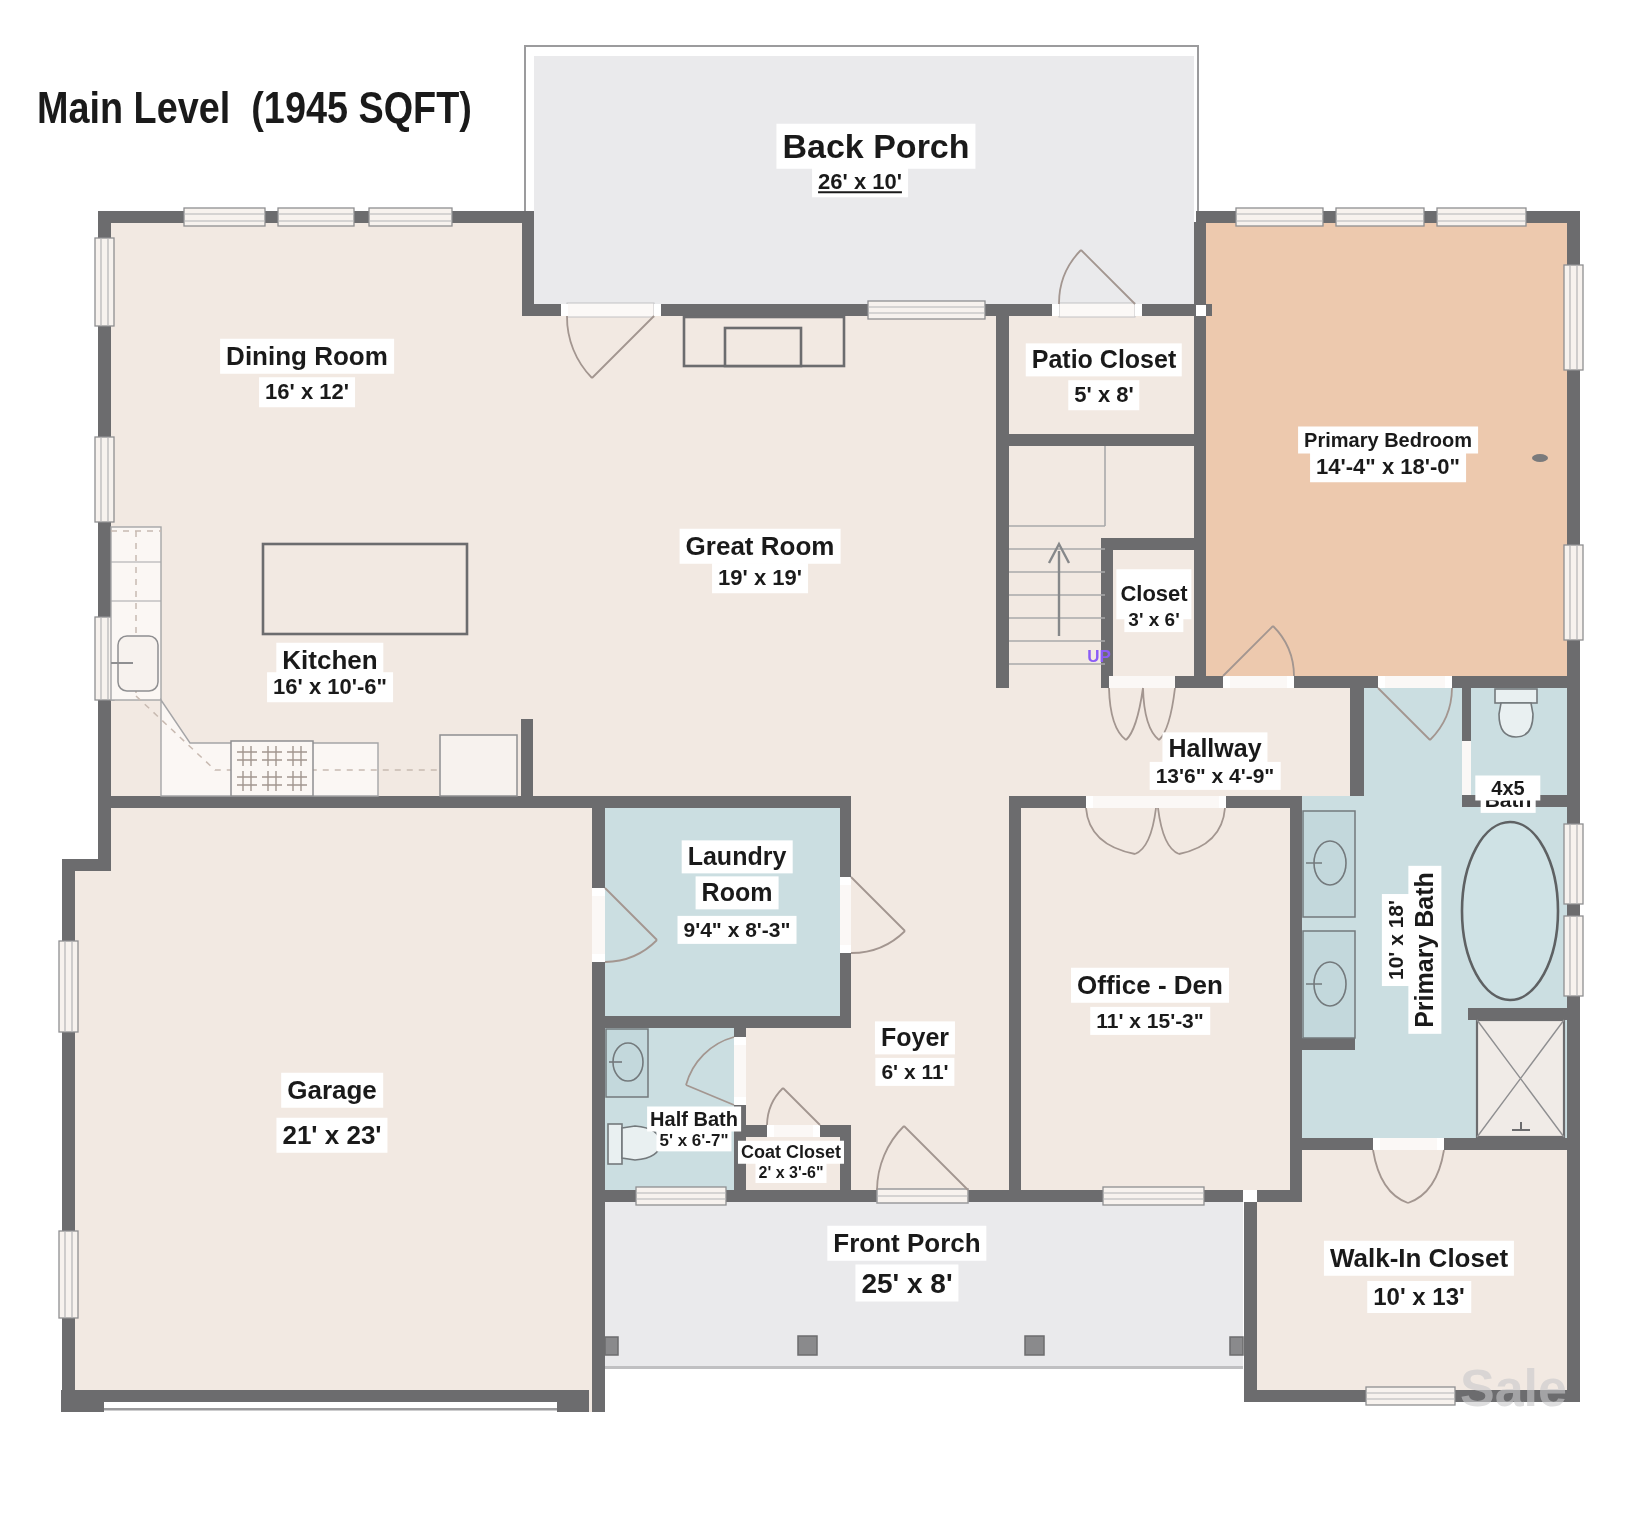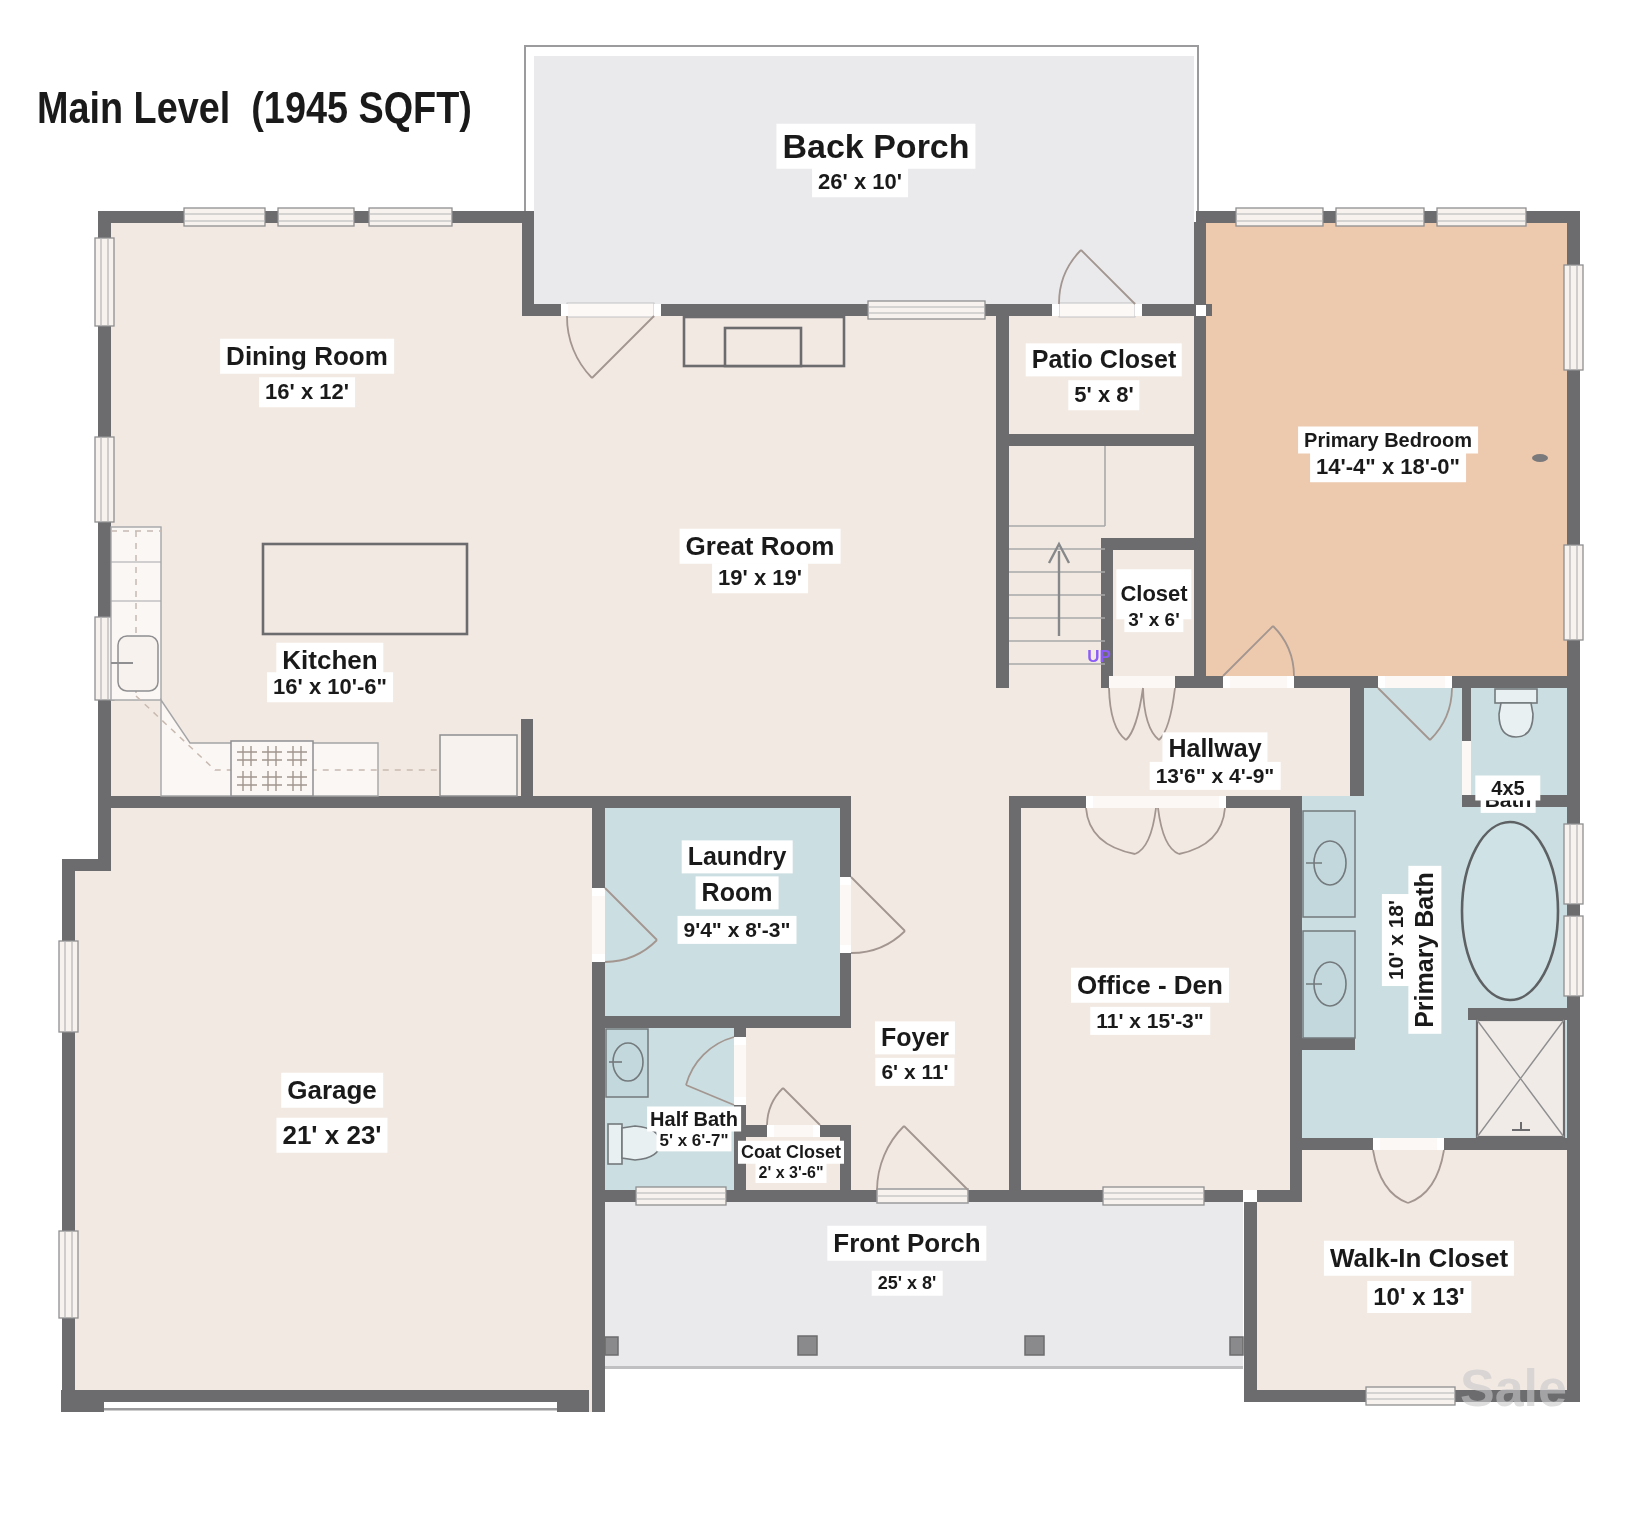--- a/index.html
+++ b/index.html
@@ -363,21 +363,21 @@
 
   <ellipse cx="1540" cy="458" rx="8" ry="4" fill="#7a7a7c"></ellipse>
 
   <text x="1460" y="1406" font-family="Liberation Sans, sans-serif" font-size="52" font-weight="bold" fill="#c9c9cb" opacity="0.6">Sale</text>
 </svg>
 
 <div style="position:absolute;left:37px;top:82px;font-size:45px;font-weight:bold;color:#1a1a1a;white-space:nowrap;transform:scaleX(0.84);transform-origin:left top;">Main Level&nbsp; (1945 SQFT)</div>
 
 <div class="lbl" style="left:860px;top:146px;font-size:34px;margin-left:16px;">Back Porch</div>
 
-<div class="lbl" style="left:860px;top:182px;font-size:22px;">26' x 10'</div>
+<div class="lbl" style="left:860px;top:182px;font-size:22px;text-decoration:underline;">26' x 10'</div>
 
 <div class="lbl" style="left:307px;top:356px;font-size:26px;">Dining Room</div>
 
 <div class="lbl" style="left:307px;top:392px;font-size:22px;">16' x 12'</div>
 
 <div class="lbl" style="left:760px;top:546px;font-size:26px;">Great Room</div>
 
 <div class="lbl" style="left:760px;top:578px;font-size:22px;">19' x 19'</div>
 
 <div class="lbl" style="left:330px;top:660px;font-size:26px;">Kitchen</div>
@@ -431,18 +431,18 @@
 <div class="lbl" style="left:694px;top:1119px;font-size:20px;padding:0 3px;">Half Bath</div>
 
 <div class="lbl" style="left:694px;top:1141px;font-size:17px;padding:0 3px;">5' x 6'-7"</div>
 
 <div class="lbl" style="left:791px;top:1152px;font-size:18px;padding:0 3px;">Coat Closet</div>
 
 <div class="lbl" style="left:791px;top:1173px;font-size:16px;padding:0 3px;">2' x 3'-6"</div>
 
 <div class="lbl" style="left:907px;top:1243px;font-size:26px;">Front Porch</div>
 
-<div class="lbl" style="left:907px;top:1283px;font-size:18px;">25' x 8'</div>
+<div class="lbl" style="left:907px;top:1283px;font-size:28px;">25' x 8'</div>
 
 <div class="lbl" style="left:1419px;top:1258px;font-size:26px;">Walk-In Closet</div>
 
 <div class="lbl" style="left:1419px;top:1297px;font-size:24px;">10' x 13'</div>
 </div>
 
 </body></html>

